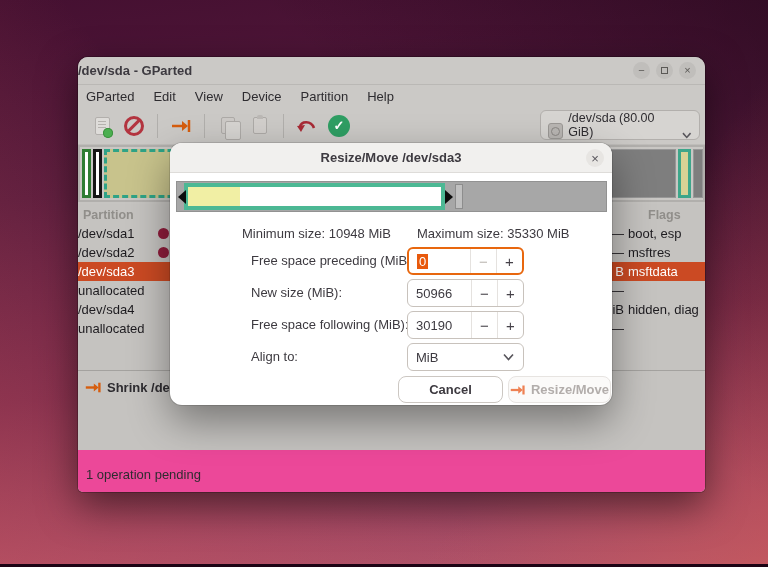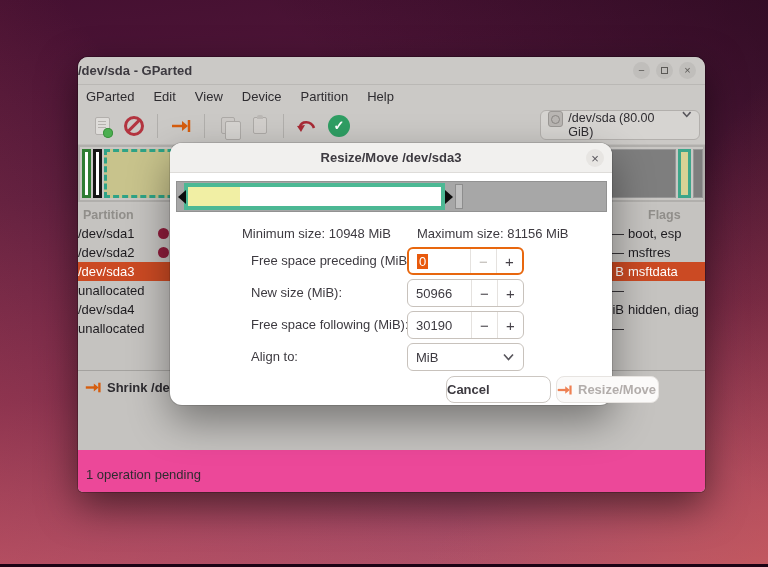--- a/index.html
+++ b/index.html
@@ -47,21 +47,21 @@
   .icon-pages { width:14px; height:17px; background:#ccc9c6; border:1px solid #adaaa7; border-radius:2px; position:relative; }
   .icon-pages::after { content:""; position:absolute; left:3px; top:3px; width:14px; height:17px;
                        background:#d6d4d1; border:1px solid #adaaa7; border-radius:2px; }
   .icon-clip { width:14px; height:17px; background:#d2cfcc; border:1px solid #adaaa7; border-radius:2px; position:relative; }
   .icon-clip::before { content:""; position:absolute; left:3px; top:-3px; width:6px; height:4px;
                        background:#bbb8b5; border-radius:2px 2px 0 0; }
   .icon-apply { width:22px; height:22px; border-radius:50%; background:#2f9e63; color:#fff;
                 display:flex; align-items:center; justify-content:center; font-size:13px; font-weight:bold; }
 
   .device-combo { position:absolute; right:5px; top:3px; height:30px; width:160px; background:#d6d4d1;
-                  border:1px solid #b2afac; border-radius:6px; display:flex; align-items:flex-start;
+                  border:1px solid #b2afac; border-radius:6px; display:flex; align-items:flex-end;
                   gap:5px; padding:0 7px; font-size:12.5px; color:#2e2c30; }
   .icon-drive { width:16px; height:16px; background:#b9b6b3; border:1px solid #9b9895; border-radius:3px;
                 display:flex; align-items:center; justify-content:center; }
   .icon-drive::after { content:""; width:7px; height:7px; border-radius:50%; border:1.5px solid #8a8784; }
 
   
   .diskbar { position:absolute; left:0; top:88px; right:0; height:57px; background:#c9c7c4;
              border:2px solid #b1afac; }
   .seg { position:absolute; top:2px; bottom:2px; }
   .seg-sda1 { left:2px;  width:9px;  background:#fff; border:3px solid #2f7d33; }
@@ -125,21 +125,21 @@
              font-size:13px; color:#3d3a40; overflow:hidden; }
   .control.focused { border:2px solid #e8670e; }
   .spin-val { flex:1; display:flex; align-items:center; padding-left:8px; }
   .spin-btn { width:26px; display:flex; align-items:center; justify-content:center;
               border-left:1px solid #e5e2df; font-size:15px; color:#454148; }
   .spin-btn.disabled { color:#bcb7b2; }
   .sel-chip { background:#e8590c; color:#fff; padding:0 2px; }
   .dropdown-chevron { position:absolute; right:9px; top:9px; }
 
   .dbtn { position:absolute; top:233px; height:27px; border-radius:8px; font-size:13px; font-weight:bold;
-          display:flex; align-items:center; gap:6px;margin-left:48px; }
+          display:flex; align-items:center; justify-content:center; gap:6px; }
   .btn-cancel { left:228px; width:105px; background:#fff; border:1px solid #ccc7c2; color:#3d3a40; }
   .btn-resize { left:338px; width:103px; background:#fbfaf9; border:1px solid #e7e4e1; color:#b2adab; }
 </style>
 </head>
 <body>
 
 <div class="facet facet1"></div>
 <div class="facet facet2"></div>
 <div class="facet facet3"></div>
 <div class="bottom-strip"></div>
@@ -288,21 +288,21 @@
   <div class="slider">
     <div class="sl-part">
       <div class="sl-used"></div>
     </div>
     <div class="sl-arrow-l"></div>
     <div class="sl-arrow-r"></div>
     <div class="sl-grip"></div>
   </div>
 
   <span class="minmax minlabel" style="left:60px">Minimum size: 10948 MiB</span>
-  <span class="minmax maxlabel" style="left:235px">Maximum size: 81156 MiB</span>
+  <span class="minmax maxlabel" style="left:235px">Maximum size: 35330 MiB</span>
 
   <div class="frow" style="top:104px">
     <span class="flabel">Free space preceding (MiB):</span>
     <div class="control focused">
       <div class="spin-val">
           <span class="sel-chip">0</span>
         </div>
       <div class="spin-btn disabled">
           <span>−</span>
         </div>

